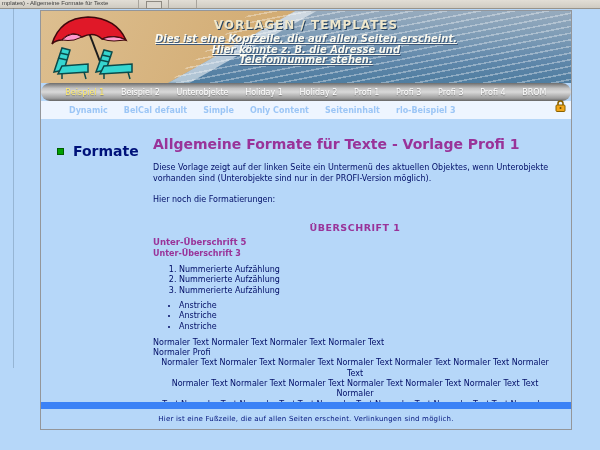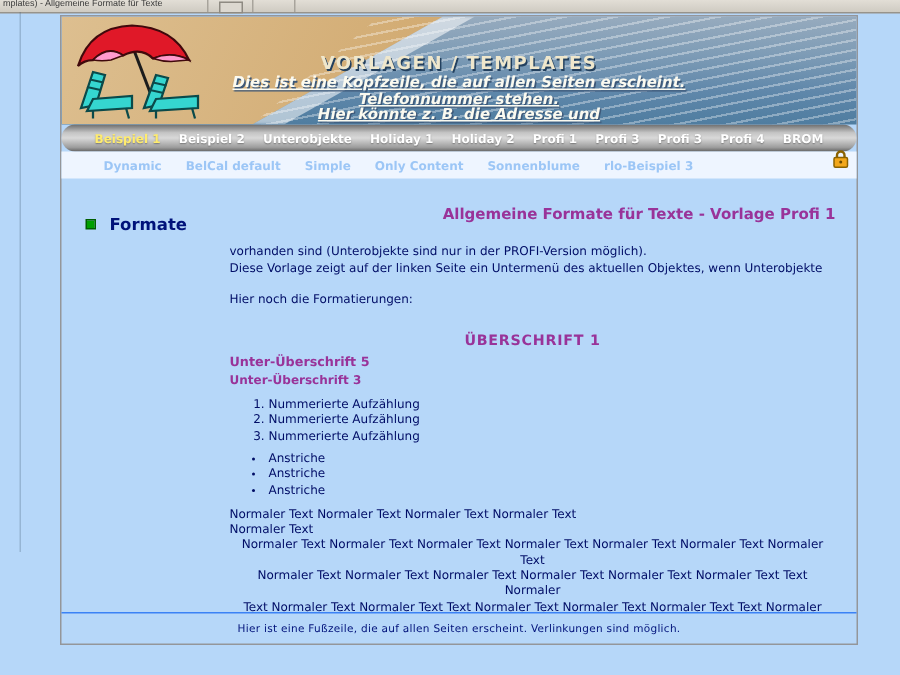--- a/index.html
+++ b/index.html
@@ -42,75 +42,75 @@
   .shore-foam{
     position:absolute;inset:0;background:rgba(255,255,255,.55);filter:blur(1px);
     clip-path:polygon(48% 0,52% 0,28% 100%,24% 100%);
   }
   .waves{
     position:absolute;inset:0;opacity:.45;
     background:repeating-linear-gradient(169deg,rgba(255,255,255,0) 0 5px,rgba(255,255,255,.75) 5px 6.5px);
     clip-path:polygon(40% 0,100% 0,100% 100%,24% 100%);
   }
   .clipart{position:absolute;left:3px;top:3px;}
-  .header-text{position:absolute;left:0;right:0;top:24px;text-align:center;}
+  .header-text{position:absolute;left:0;right:0;top:7px;text-align:center;}
   .header-title{
     font-weight:bold;font-size:12px;letter-spacing:1px;color:#efe7cc;
     text-shadow:1px 1px 0 #23405e;
   }
   .header-sub{
     font-weight:bold;font-style:italic;font-size:10px;line-height:10.5px;
     color:#fbfaf0;text-decoration:underline;text-shadow:1px 1px 0 #3d5878;
     margin-top:2px;
   }
   
   .nav1{
     height:18px;border-radius:9px;
     background:linear-gradient(to bottom,#6d6d6d 0%,#c4c4c4 30%,#d9d9d9 50%,#9c9c9c 85%,#646464 100%);
     display:flex;align-items:center;justify-content:space-around;padding:0 16px;
   }
   .nav1-item{
-    font-weight:bold;font-size:8px;color:#ffffff;cursor:pointer;white-space:nowrap;
+    font-weight:normal;font-size:8px;color:#ffffff;cursor:pointer;white-space:nowrap;
     text-shadow:0 1px 1px rgba(0,0,0,.35);
     text-align:right;
   }
   .nav1-item.active{color:#ffec6e;}
   
   .subnav{
     height:18px;background:#eef5ff;position:relative;
     display:flex;align-items:center;gap:16px;padding-left:28px;box-sizing:border-box;
   }
   .subnav-item{font-weight:bold;font-size:8px;color:#9cc6f6;cursor:pointer;white-space:nowrap;}
   .padlock{position:absolute;right:5px;top:-1px;}
   
   .body-row{display:flex;height:289px;overflow:hidden;}
   .sidebar{width:112px;box-sizing:border-box;padding:24px 0 0 17px;}
   .sidebar-item{display:flex;align-items:center;gap:10px;cursor:pointer;}
   .bullet{width:5px;height:5px;background:#00a000;outline:1px solid #005e00;}
-  .sidebar-label{font-weight:bold;font-size:11px;color:#00127a;}
+  .sidebar-label{font-weight:bold;font-size:14px;color:#00127a;}
   .content{
     flex:1;box-sizing:border-box;padding:20px 14px 0 0;
     font-size:8px;line-height:10.3px;color:#000d66;
   }
   .h-purple{color:#993399;font-weight:bold;}
-  .content .heading{font-size:10px;text-align:right;}
+  .content .heading{font-size:14px;}
   .content .intro{margin-top:14px;}
   .content .formats-label{margin-top:11px;}
   .content .h1{margin-top:18px;text-align:center;font-size:9.5px;letter-spacing:.5px;}
   .content .h2{margin-top:4px;font-size:8.5px;}
   .content .h3{margin-top:1px;font-size:8px;}
   .content ol{margin:6px 0 0 0;padding-left:26px;}
   .content ul{margin:5px 0 0 0;padding-left:26px;list-style:disc;}
   .content li{line-height:10.3px;}
   .content .p1{margin-top:6px;}
   .content .p2{text-align:center;}
   
   .footer{
     position:absolute;left:0;right:0;bottom:0;height:20px;
-    border-top:1px solid #3b82f6;
+    border-top:7px solid #3b82f6;
     display:flex;align-items:center;justify-content:center;
   }
   .footer-text{font-size:7px;color:#00127a;letter-spacing:.2px;}
 </style>
 </head>
 <body>
 
 <div class="browser-strip">
   <span class="strip-text">mplates) - Allgemeine Formate für Texte</span>
   <span class="strip-sep s1"></span>
@@ -150,22 +150,22 @@
         <line x1="60" y1="60" x2="60" y2="65"></line>
         <line x1="84" y1="58" x2="86" y2="65"></line>
         <line x1="56" y1="46" x2="65" y2="48" stroke="#0b4a4a"></line>
         <line x1="58" y1="41" x2="67" y2="43" stroke="#0b4a4a"></line>
       </g>
     </svg>
     <div class="header-text">
       <div class="header-title">VORLAGEN / TEMPLATES</div>
       <div class="header-sub">
         <div>Dies ist eine Kopfzeile, die auf allen Seiten erscheint.</div>
+        <div>Hier könnte z. B. die Adresse und</div>
         <div>Telefonnummer stehen.</div>
-        <div>Hier könnte z. B. die Adresse und</div>
       </div>
     </div>
   </div>
 
   <div class="nav1">
     <span class="nav1-item active">Beispiel 1</span>
     <span class="nav1-item">Beispiel 2</span>
     <span class="nav1-item">Unterobjekte</span>
     <span class="nav1-item">Holiday 1</span>
     <span class="nav1-item">Holiday 2</span>
@@ -174,43 +174,43 @@
     <span class="nav1-item">Profi 3</span>
     <span class="nav1-item">Profi 4</span>
     <span class="nav1-item">BROM</span>
   </div>
 
   <div class="subnav">
     <span class="subnav-item">Dynamic</span>
     <span class="subnav-item">BelCal default</span>
     <span class="subnav-item">Simple</span>
     <span class="subnav-item">Only Content</span>
-    <span class="subnav-item">Sonnenblume</span>
+    <span class="subnav-item">Seiteninhalt</span>
     <span class="subnav-item">rlo-Beispiel 3</span>
     <svg class="padlock" width="11" height="12" viewBox="0 0 11 12">
       <path d="M3,6 V3.5 A2.5,2.5 0 0 1 8,3.5 V6" fill="none" stroke="#8a6200" stroke-width="1.6"></path>
       <rect x="1" y="5" width="9" height="6.5" rx="1" fill="#f2a71b" stroke="#8a6200" stroke-width="1"></rect>
       <circle cx="5.5" cy="8" r="1" fill="#6b4a00"></circle>
     </svg>
   </div>
 
   <div class="body-row">
     <div class="sidebar">
       <div class="sidebar-item">
         <span class="bullet"></span>
         <span class="sidebar-label">Formate</span>
       </div>
     </div>
 
     <div class="content">
       <div class="heading h-purple">Allgemeine Formate für Texte - Vorlage Profi 1</div>
 
       <div class="intro">
+        <div>Diese Vorlage zeigt auf der linken Seite ein Untermenü des aktuellen Objektes, wenn Unterobjekte</div>
         <div>vorhanden sind (Unterobjekte sind nur in der PROFI-Version möglich).</div>
-        <div>Diese Vorlage zeigt auf der linken Seite ein Untermenü des aktuellen Objektes, wenn Unterobjekte</div>
       </div>
 
       <div class="formats-label">Hier noch die Formatierungen:</div>
 
       <div class="h1 h-purple">ÜBERSCHRIFT 1</div>
       <div class="h2 h-purple">Unter-Überschrift 5</div>
       <div class="h3 h-purple">Unter-Überschrift 3</div>
 
       <ol>
         <li>Nummerierte Aufzählung</li>
@@ -219,21 +219,21 @@
       </ol>
 
       <ul>
         <li>Anstriche</li>
         <li>Anstriche</li>
         <li>Anstriche</li>
       </ul>
 
       <div class="p1">
         <div>Normaler Text Normaler Text Normaler Text Normaler Text</div>
-        <div>Normaler Text</div>
+        <div>Normaler Profi</div>
       </div>
 
       <div class="p2">
         <div>Normaler Text Normaler Text Normaler Text Normaler Text Normaler Text Normaler Text Normaler Text</div>
         <div>Normaler Text Normaler Text Normaler Text Normaler Text Normaler Text Normaler Text Text Normaler</div>
         <div>Text Normaler Text Normaler Text Text Normaler Text Normaler Text Normaler Text Text Normaler Text</div>
 
       </div>
     </div>
   </div>

